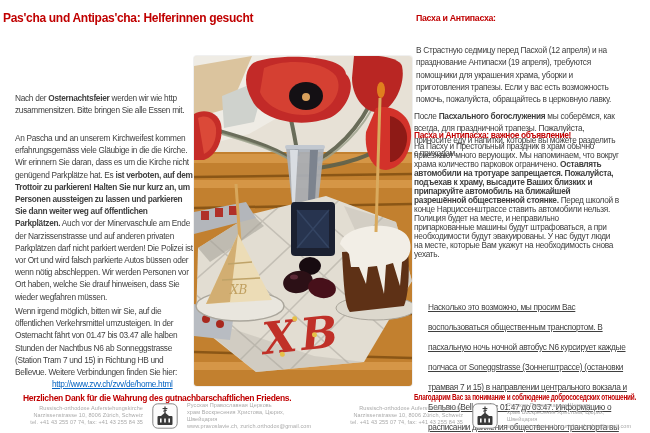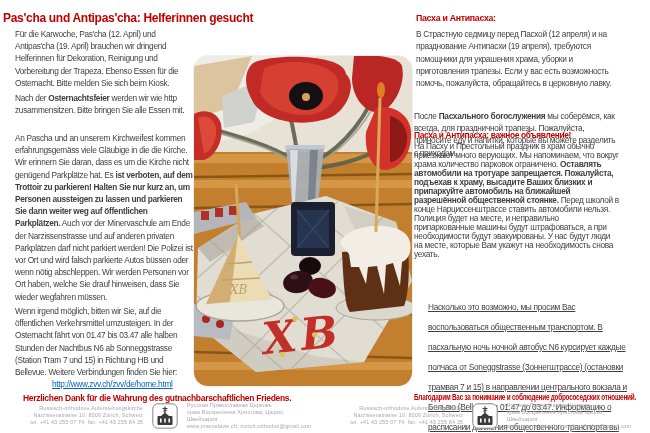--- a/index.html
+++ b/index.html
@@ -15,30 +15,30 @@
   #l-p1{left:15px;top:28px;width:340px;}
   #l-p1 .sp-r{float:right;width:166px;height:62px;margin-top:12px;}
   #l-p2{left:15px;top:92px;width:180px;}
   #l-h2{left:15px;top:119px;width:230px;font-size:8px;letter-spacing:-0.4px;white-space:nowrap;}
   #l-p3{left:15px;top:132px;width:178px;}
   #l-p4{left:15px;top:305px;width:178px;}
   #l-close{left:15px;top:392px;width:500px;font-size:8.5px;padding-left:8px;}
   
   #r-h1p1{left:330px;top:12px;width:292px;}
   #r-h1p1 .sp-l{float:left;width:86px;height:72px;margin-top:30px;}
-  #r-h1p1 .rh{font-size:8.8px;margin:0 0 4px 0;}
+  #r-h1p1 .rh{font-size:8.8px;margin:0 0 20px 0;}
   #r-p2{left:414px;top:86px;width:206px;margin-top:24px;}
   #r-h2{left:414px;top:129px;width:240px;font-size:8.4px;letter-spacing:-0.35px;}
   #r-p3{left:414px;top:142px;width:206px;line-height:9px;}
   #r-p4{left:428px;top:297px;width:206px;line-height:20px;text-decoration:underline;}
   #r-close{left:414px;top:392px;width:300px;white-space:nowrap;font-size:8.2px;
            transform:scaleX(0.78);transform-origin:0 0;}
   
   .figure{position:absolute;left:194px;top:56px;width:218px;height:330px;
-          border-radius:14px;overflow:hidden;box-shadow:0 0 0 1px rgba(0,0,0,0.06);}
+          border-radius:3px;overflow:hidden;box-shadow:0 0 0 1px rgba(0,0,0,0.06);}
   
   .footer{position:absolute;left:0;top:398px;width:650px;height:35px;
           display:flex;justify-content:center;gap:26px;align-items:center;}
   .fgroup{display:flex;align-items:center;gap:9px;}
   .ftxt{font-size:5.5px;line-height:7px;color:#a9a9a9;letter-spacing:0.1px;width:125px;}
   .ftxt.right{text-align:right;}
   .ftxt.left{text-align:left;}
 </style>
 </head>
 <body>
@@ -161,21 +161,20 @@
         <text x="70" y="298" font-size="44" font-family="'DejaVu Serif',serif" font-style="italic" font-weight="bold" fill="#c03028" letter-spacing="4">ХВ</text>
         <circle cx="88" cy="300" r="2.5" fill="#e6c049"></circle>
         <circle cx="122" cy="284" r="2.5" fill="#e6c049"></circle>
         <circle cx="104" cy="266" r="2.5" fill="#e6c049"></circle>
       </g>
     </svg>
   </div>
 
   <div id="l-h1" class="txt h">Pas'cha und Antipas'cha: Helferinnen gesucht</div>
 
-  <div id="l-p1" class="txt"><span class="sp-r"></span><span>Für die Karwoche, Pas'cha (12. April) und Antipas'cha (19. April) brauchen wir dringend Helferinnen für Dekoration, Reinigung und Vorbereitung der Trapeza. Ebenso Essen für die Osternacht. Bitte melden Sie sich beim Kiosk.</span></div>
 
   <div id="l-p2" class="txt"><span>Nach der </span><span class="b">Osternachtsfeier</span><span> werden wir wie http zusammensitzen. Bitte bringen Sie alle Essen mit.</span></div>
 
 
   <div id="l-p3" class="txt"><span>An Pascha und an unserem Kirchweifest kommen erfahrungsgemäss viele Gläubige in die die Kirche. Wir erinnern Sie daran, dass es um die Kirche nicht genügend Parkplätze hat. Es </span><span class="b">ist verboten, auf dem Trottoir zu parkieren! Halten Sie nur kurz an, um Personen aussteigen zu lassen und parkieren Sie dann weiter weg auf öffentlichen Parkplätzen.</span><span> Auch vor der Minervaschule am Ende der Narzissenstrasse und auf anderen privaten Parkplätzen darf nicht parkiert werden! Die Polizei ist vor Ort und wird falsch parkierte Autos büssen oder wenn nötig abschleppen. Wir werden Personen vor Ort haben, welche Sie drauf hinweisen, dass Sie wieder wegfahren müssen.</span></div>
 
   <div id="l-p4" class="txt"><span>Wenn irgend möglich, bitten wir Sie, auf die öffentlichen Verkehrsmittel umzusteigen. In der Osternacht fährt von 01.47 bis 03.47 alle halben Stunden der Nachtbus N6 ab Sonneggstrasse (Station Tram 7 und 15) in Richtung HB und Bellevue. Weitere Verbindungen finden Sie hier: </span><a class="lnk" href="#">http://www.zvv.ch/zvv/de/home.html</a></div>
 
   <div id="l-close" class="txt h">Herzlichen Dank für die Wahrung des gutnachbarschaftlichen Friedens.</div>
 

